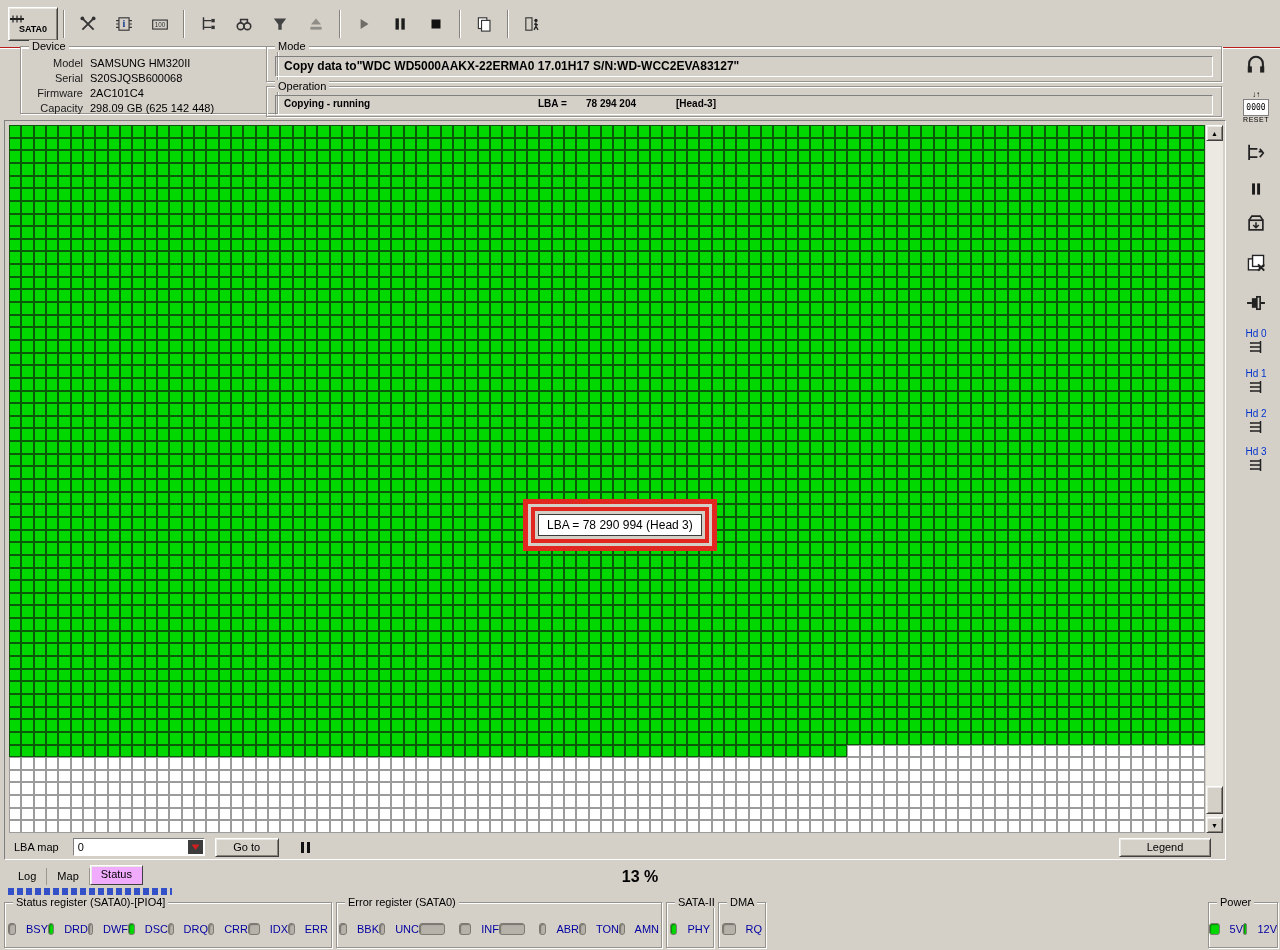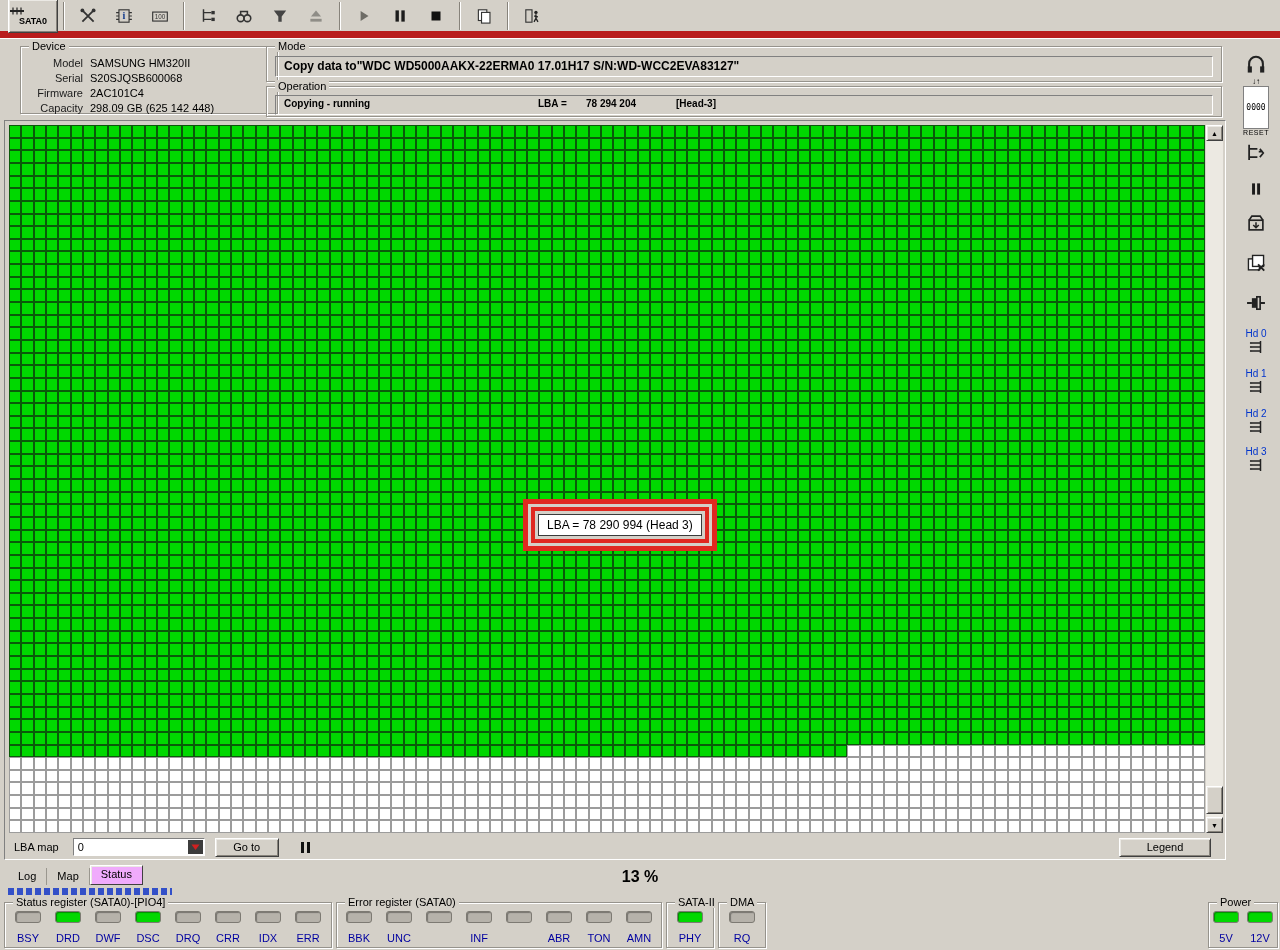--- a/index.html
+++ b/index.html
@@ -6,31 +6,31 @@
 html,body{width:1280px;height:950px}
 body{background:#d4d0c8;font-family:"Liberation Sans",sans-serif;font-size:11px;color:#000;position:relative;overflow:hidden}
 
 
 .raised{background:#d4d0c8;border:1px solid;border-color:#ffffff #404040 #404040 #ffffff;box-shadow:inset 1px 1px 0 #ebe9e4,inset -1px -1px 0 #87837b}
 .sunken{border:1px solid;border-color:#808080 #ffffff #ffffff #808080}
 .gb{position:absolute;border:1px solid #96938c;box-shadow:inset 1px 1px 0 #ffffff,1px 1px 0 #ffffff}
 .gb-title{position:absolute;top:-7px;left:8px;background:#d4d0c8;padding:0 3px;line-height:12px;white-space:nowrap}
 
 
-#toolbar{position:absolute;left:0;top:0;width:1280px;height:38px;display:flex;align-items:center;padding-left:8px;border-bottom:7px solid #b91c1c;box-shadow:0 1px 0 #ffffff}
+#toolbar{position:absolute;left:0;top:0;width:1280px;height:48px;display:flex;align-items:center;padding-left:8px;border-bottom:1px solid #b91c1c;box-shadow:0 1px 0 #ffffff}
 .tb-btn{width:36px;height:30px;display:flex;align-items:center;justify-content:center;background:transparent;border:1px solid transparent;cursor:default}
 #sata0-btn{width:50px;height:34px;flex-direction:column;font-weight:bold;font-size:9px;gap:1px}
 .tb-sep{width:2px;height:28px;border-left:1px solid #87837b;border-right:1px solid #ffffff;margin:0 5px}
 
 
 #right-toolbar{position:absolute;right:0;top:40px;width:48px;height:870px}
 .rt-item{position:absolute;left:4px;width:40px;height:34px;display:flex;align-items:center;justify-content:center;flex-direction:column;background:transparent;border:none}
 .rt-hd-label{color:#0033cc;font-size:10px;line-height:11px}
 #reset-item{height:46px}
-.reset-counter{background:#fff;border:1px solid #808080;font-family:"DejaVu Sans Mono",monospace;font-size:8px;line-height:9px;padding:16px 2px}
+.reset-counter{background:#fff;border:1px solid #808080;font-family:"DejaVu Sans Mono",monospace;font-size:8px;line-height:9px;padding:3px 2px}
 .reset-label{font-size:7px;letter-spacing:.5px}
 .reset-arrows{font-size:8px;line-height:8px}
 
 
 #device-box{left:20px;top:46px;width:258px;height:68px;padding:9px 6px 2px 4px}
 .dev-row{display:flex;line-height:15px;white-space:nowrap}
 .dev-label{width:58px;text-align:right;margin-right:7px;color:#1b1b1b}
 #mode-box{left:266px;top:46px;width:956px;height:36px}
 #mode-strip{position:absolute;left:8px;right:8px;top:9px;height:21px;padding-left:8px;line-height:19px;font-weight:bold;font-size:12px;white-space:nowrap}
 #op-box{left:266px;top:86px;width:956px;height:31px}
@@ -73,21 +73,21 @@
 
 #tabs{position:absolute;left:8px;top:866px;height:19px;display:flex;align-items:flex-end}
 .tab{padding:2px 10px 3px;border-right:1px solid #9a978f;cursor:default}
 .tab.active{background:#f0abfc;border:1px solid;border-color:#ffffff #404040 #404040 #ffffff;box-shadow:inset 1px 1px 0 #ebe9e4;padding:2px 10px 4px}
 #percent-label{position:absolute;left:0;top:868px;width:1280px;text-align:center;font-weight:bold;font-size:16px;pointer-events:none}
 #progress-track{position:absolute;left:8px;top:888px;width:1264px;height:7px}
 #progress-fill{height:100%;background:repeating-linear-gradient(90deg,var(--bar,#3350c8) 0 6px,transparent 6px 9px)}
 
 
 .led-box{top:902px;height:46px;padding-top:8px;display:flex;justify-content:center}
-.led-slot{width:40px;display:flex;flex-direction:column;align-items:center;gap:10px}
+.led-slot{width:40px;display:flex;align-items:center;gap:10px}
 .led{width:26px;height:12px;border-radius:3px;border:1px solid #7d7a73;box-shadow:inset 1px 1px 1px rgba(0,0,0,.35)}
 .led-label{color:#0000a0;font-size:11px;line-height:11px;white-space:nowrap}
 
 
 svg{display:block}
 </style>
 </head>
 <body>
 
 <div id="toolbar">

